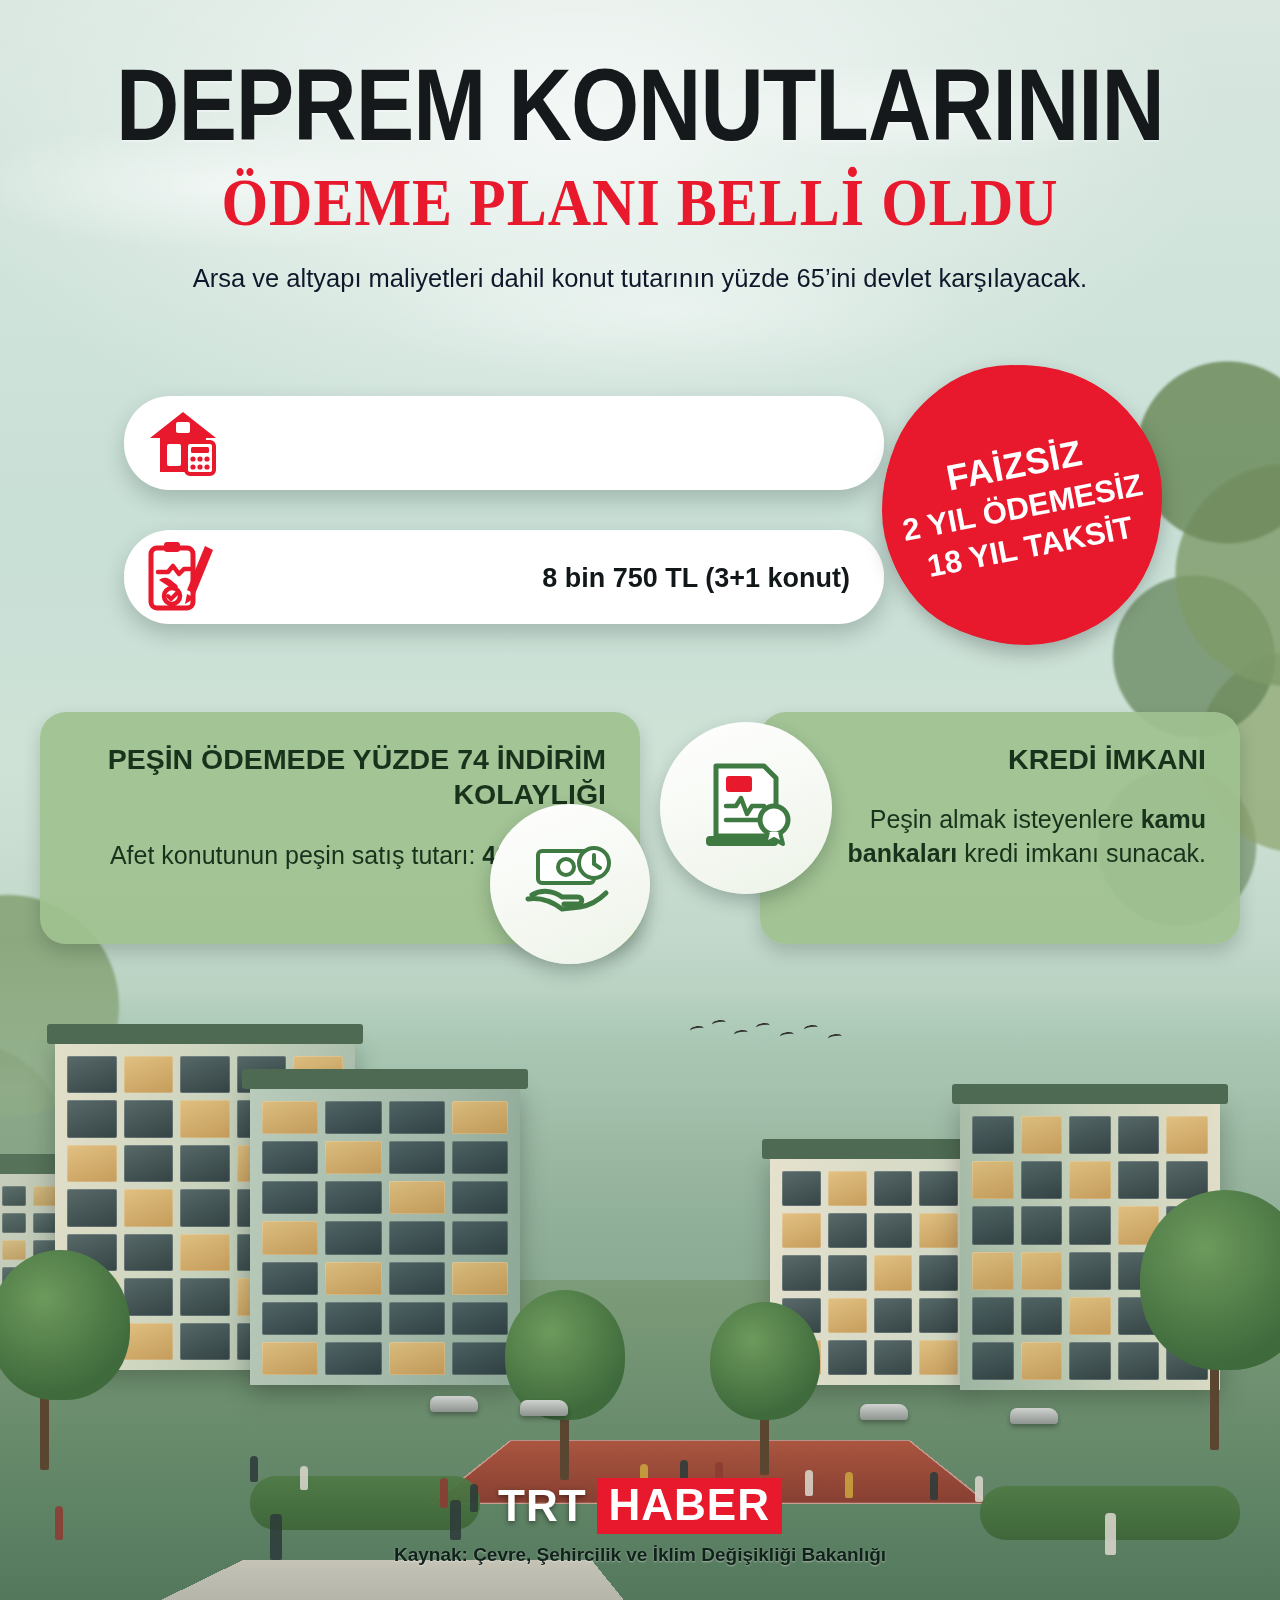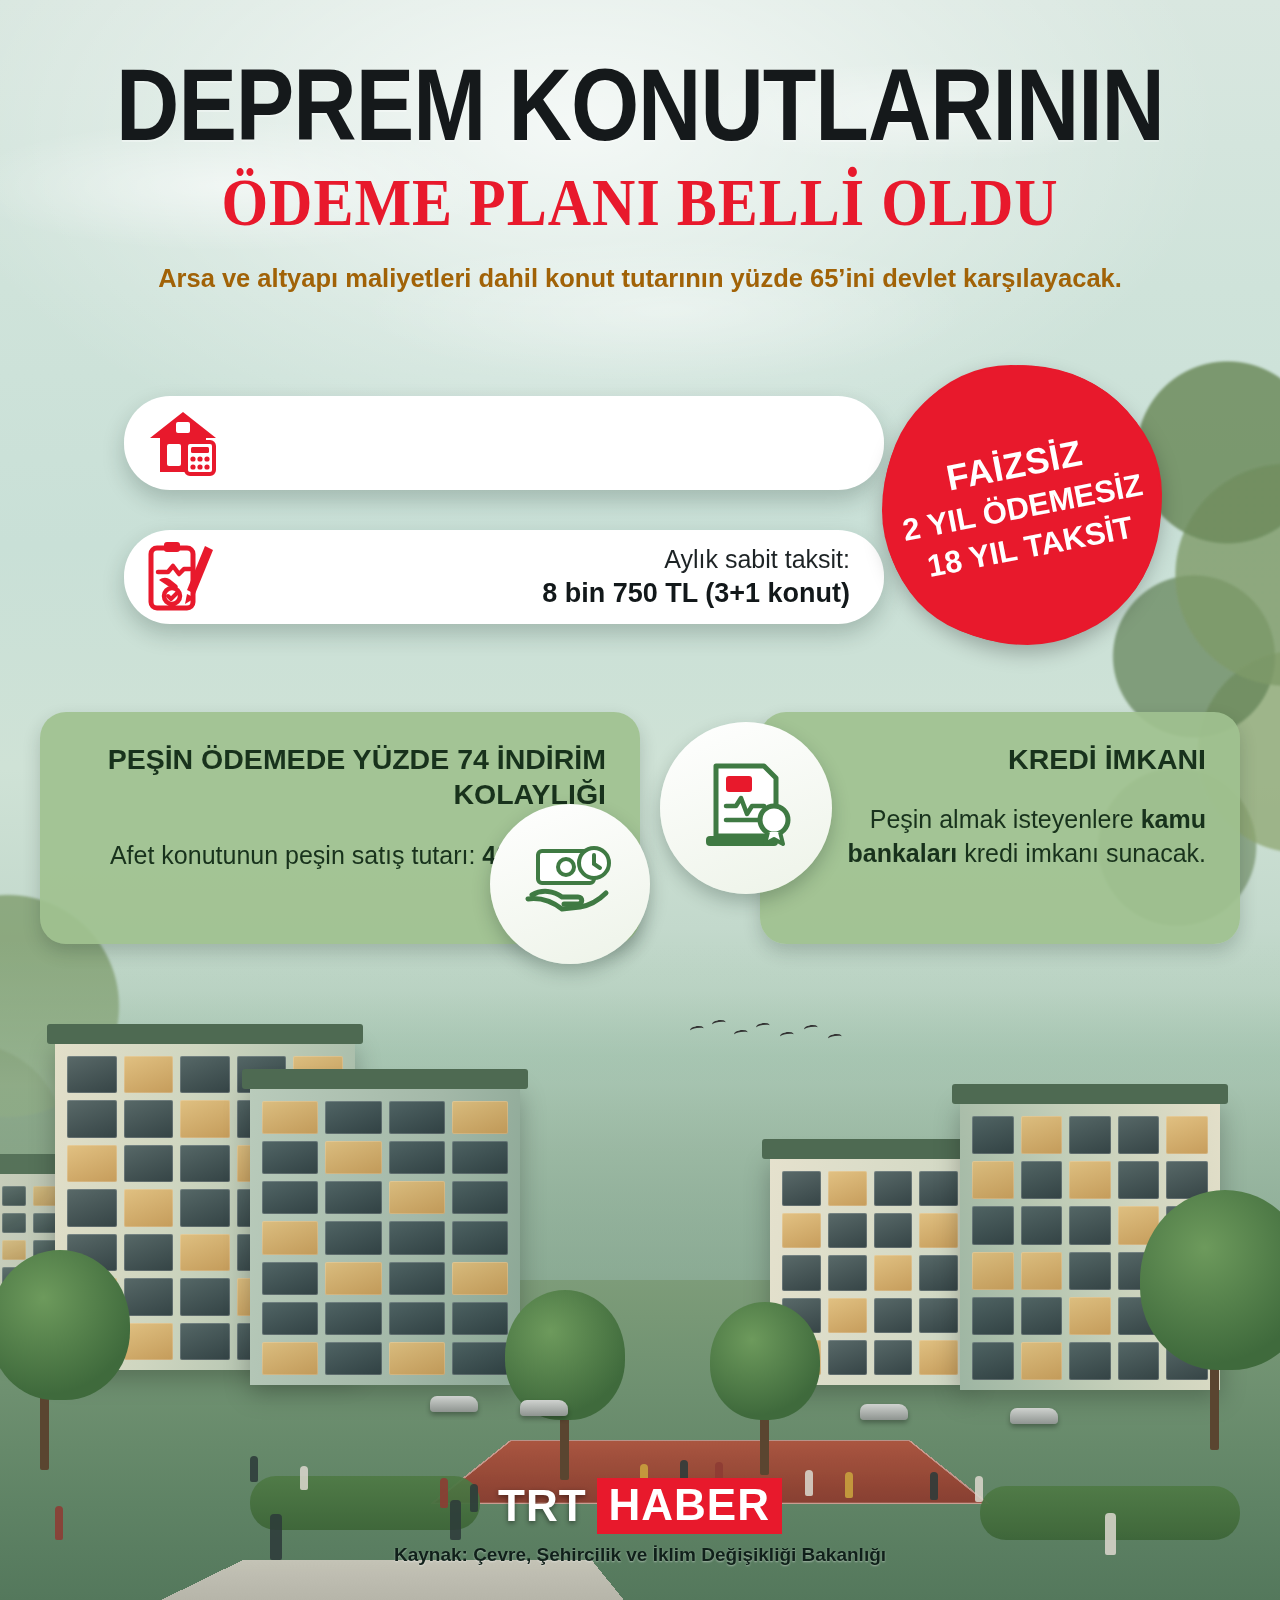--- a/index.html
+++ b/index.html
@@ -158,22 +158,22 @@
     color: #e8192c;
     font-family: "Liberation Serif", serif;
     letter-spacing: 1px;
     transform: scaleY(1.12);
     transform-origin: top center;
     white-space: nowrap;
   }
   .lede {
     margin-top: 30px;
     font-size: 25.5px;
-    color: #a16207;
-    font-weight: 700;
+    color: #0f172a;
+    font-weight: 400;
     white-space: nowrap;
   }
 
   
   .facts { position: absolute; top: 396px; left: 124px; width: 760px; z-index: 6; }
   .fact-row {
     position: relative;
     display: flex; align-items: center;
     background: #ffffff;
     border-radius: 46px;
@@ -515,21 +515,20 @@
         <rect x="19" y="2" width="16" height="10" rx="3" fill="#e8192c"></rect>
         <path d="M13 32 h10 l5 -6 6 8 5 -5 h6" fill="none" stroke="#e8192c" stroke-width="4.5" stroke-linecap="round" stroke-linejoin="round"></path>
         <path d="M14 40 c5 -4 10 -2 13 1 l5 4 c2 2 0 5 -3 4 l-6 -3" fill="#e8192c"></path>
         <circle cx="27" cy="56" r="8" fill="none" stroke="#e8192c" stroke-width="4.5"></circle>
         <path d="M23 56 l3 3 6 -6" fill="none" stroke="#e8192c" stroke-width="4" stroke-linecap="round" stroke-linejoin="round"></path>
         <path d="M60 6 l8 4 -18 44 -8 -4 z" fill="#e8192c"></path>
         <path d="M42 54 l8 4 -10 6 z" fill="#e8192c"></path>
       </svg>
     </div>
     <div class="fact-text">
-      <div class="fact-label">Aylık sabit taksit:</div>
       <div class="fact-value">8 bin 750 TL (3+1 konut)</div>
     </div>
   </div>
 
 </div>
 
 <div class="badge">
   <div class="badge-shape"></div>
   <div class="badge-text">
     <div class="badge-l1">FAİZSİZ</div>

